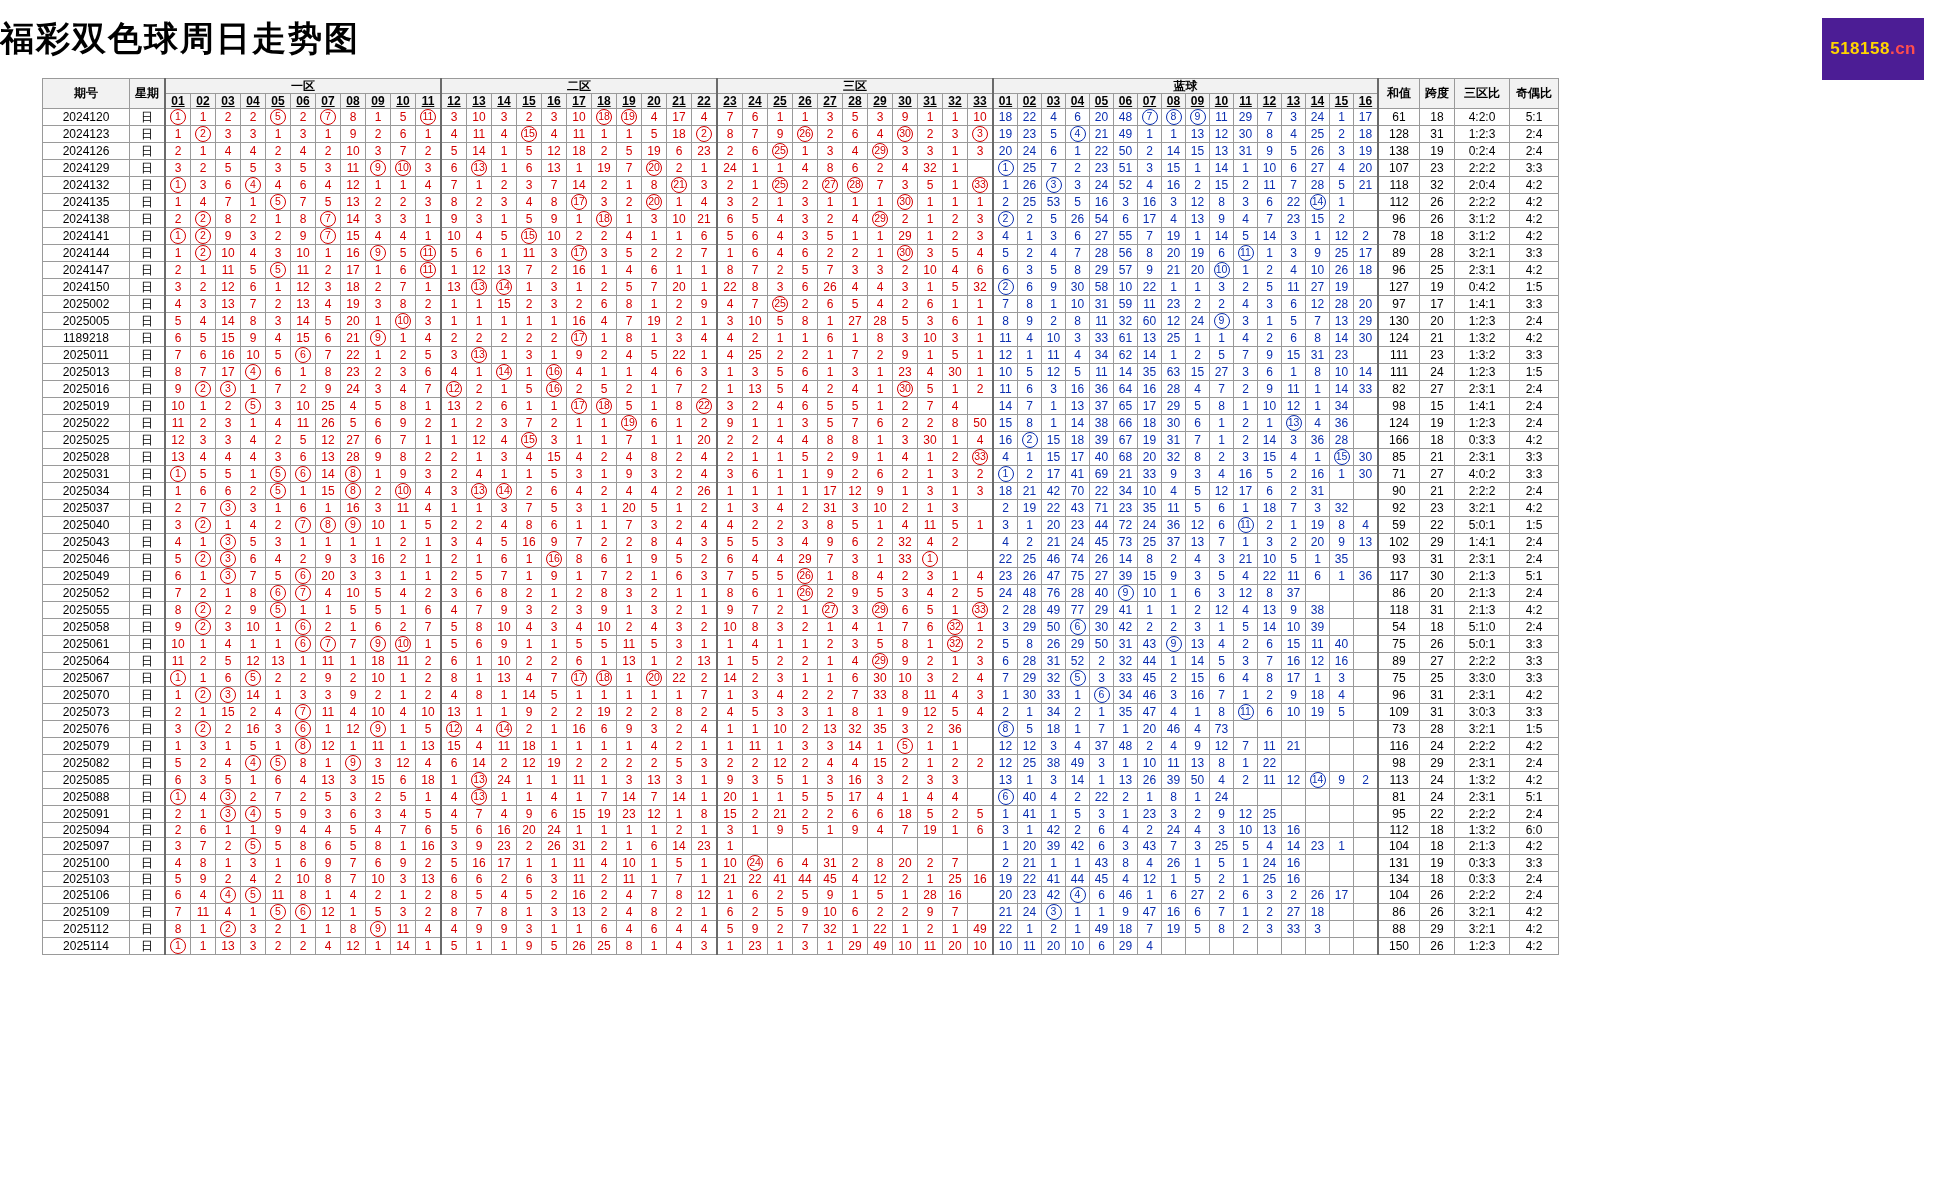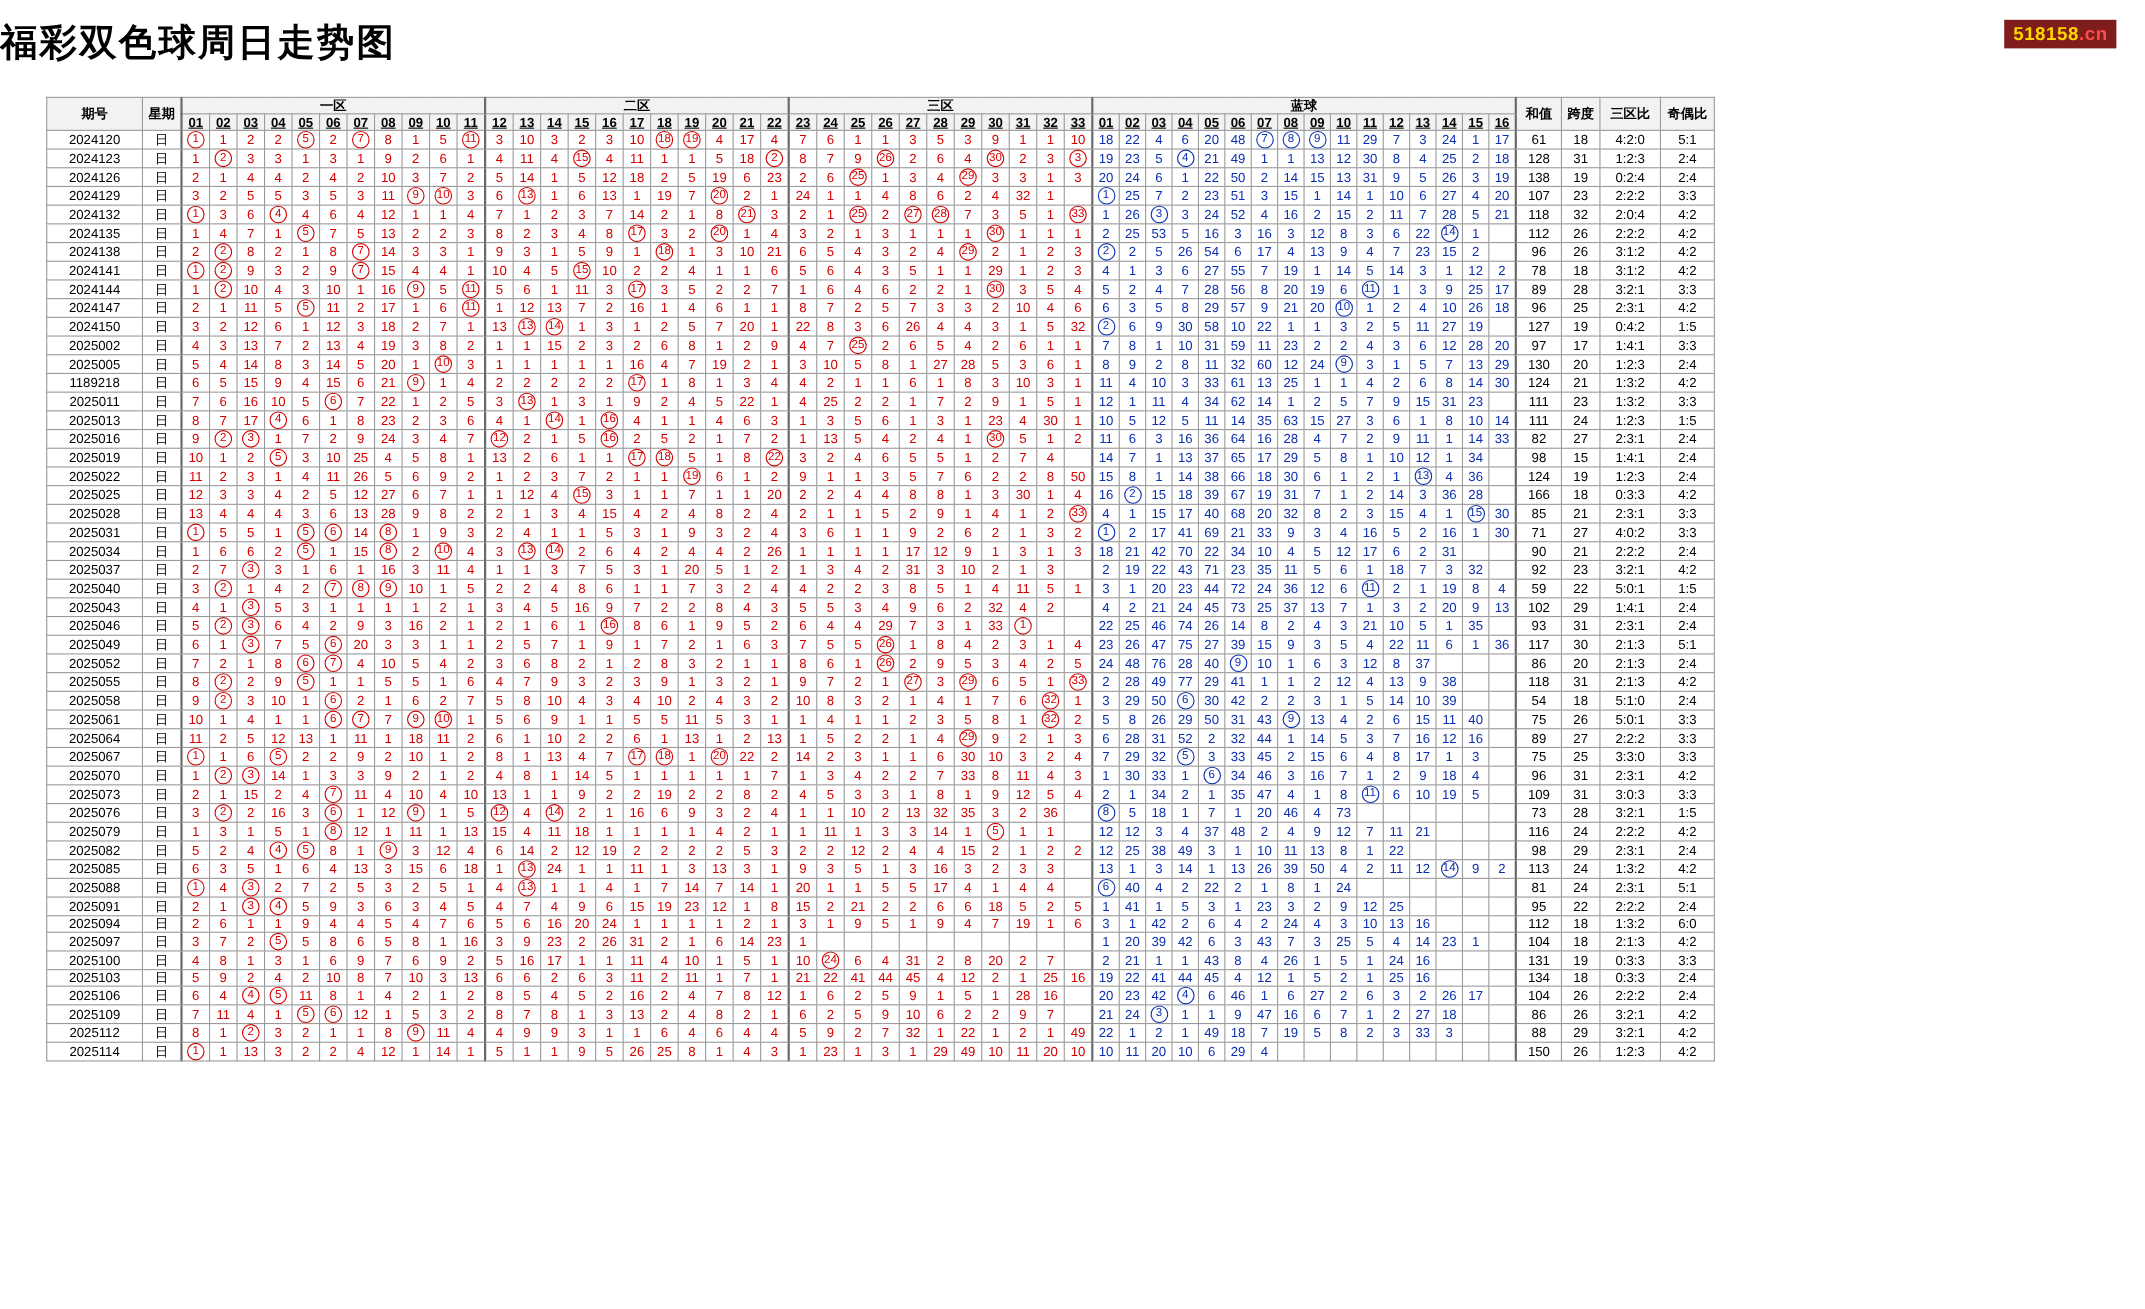--- a/index.html
+++ b/index.html
@@ -7,25 +7,25 @@
   .page{position:relative;width:1950px;height:1190px;overflow:hidden;}
 
   
   .header{position:relative;height:72px;}
   .logo{position:absolute;left:42px;top:14px;display:flex;align-items:center;gap:10px;}
   .logo-mark{width:58px;height:46px;position:relative;}
   .logo-mark svg{display:block;}
   .logo-text{font-size:27px;font-weight:bold;letter-spacing:1px;color:#111;font-family:"Liberation Sans",sans-serif;}
   .logo-text .red{color:#d0021b;}
   .title{position:absolute;left:0;right:0;top:16px;font-size:34px;font-weight:bold;font-family:"Liberation Serif",serif;letter-spacing:2px;}
-  .brand-badge{position:absolute;right:26px;top:18px;background:#7f1d1d;color:#ffd400;font-size:17px;font-weight:bold;padding:3px 8px;letter-spacing:0.5px;font-family:"Liberation Sans",sans-serif;}
+  .brand-badge{position:absolute;right:26px;top:18px;background:#4c1d95;color:#ffd400;font-size:17px;font-weight:bold;padding:21px 8px;letter-spacing:0.5px;font-family:"Liberation Sans",sans-serif;}
   .brand-badge .cn{color:#ff4d4d;}
 
   
-  .tbl-wrap{position:absolute;left:42px;top:88px;}
+  .tbl-wrap{position:absolute;left:42px;top:78px;}
   table.grid{border-collapse:collapse;table-layout:fixed;}
   table.grid td,table.grid th{border:1px solid #9a9a9a;font-size:12px;text-align:center;padding:0;font-family:"Liberation Sans",sans-serif;line-height:13px;height:14px;}
   thead th{background:#f2f2f2;font-weight:bold;}
   .hgroup{height:21px;font-size:15px;font-weight:bold;}
   .hnum{height:18px;font-size:12px;font-weight:bold;text-decoration:underline;}
   .thick-r{border-right:2px solid #6a6a6a !important;}
   td.period{font-size:12.5px;letter-spacing:0px;width:86px;}
   td.week{width:34px;}
   td.red{color:#d40000;}
   td.blue{color:#0b2fb0;}

